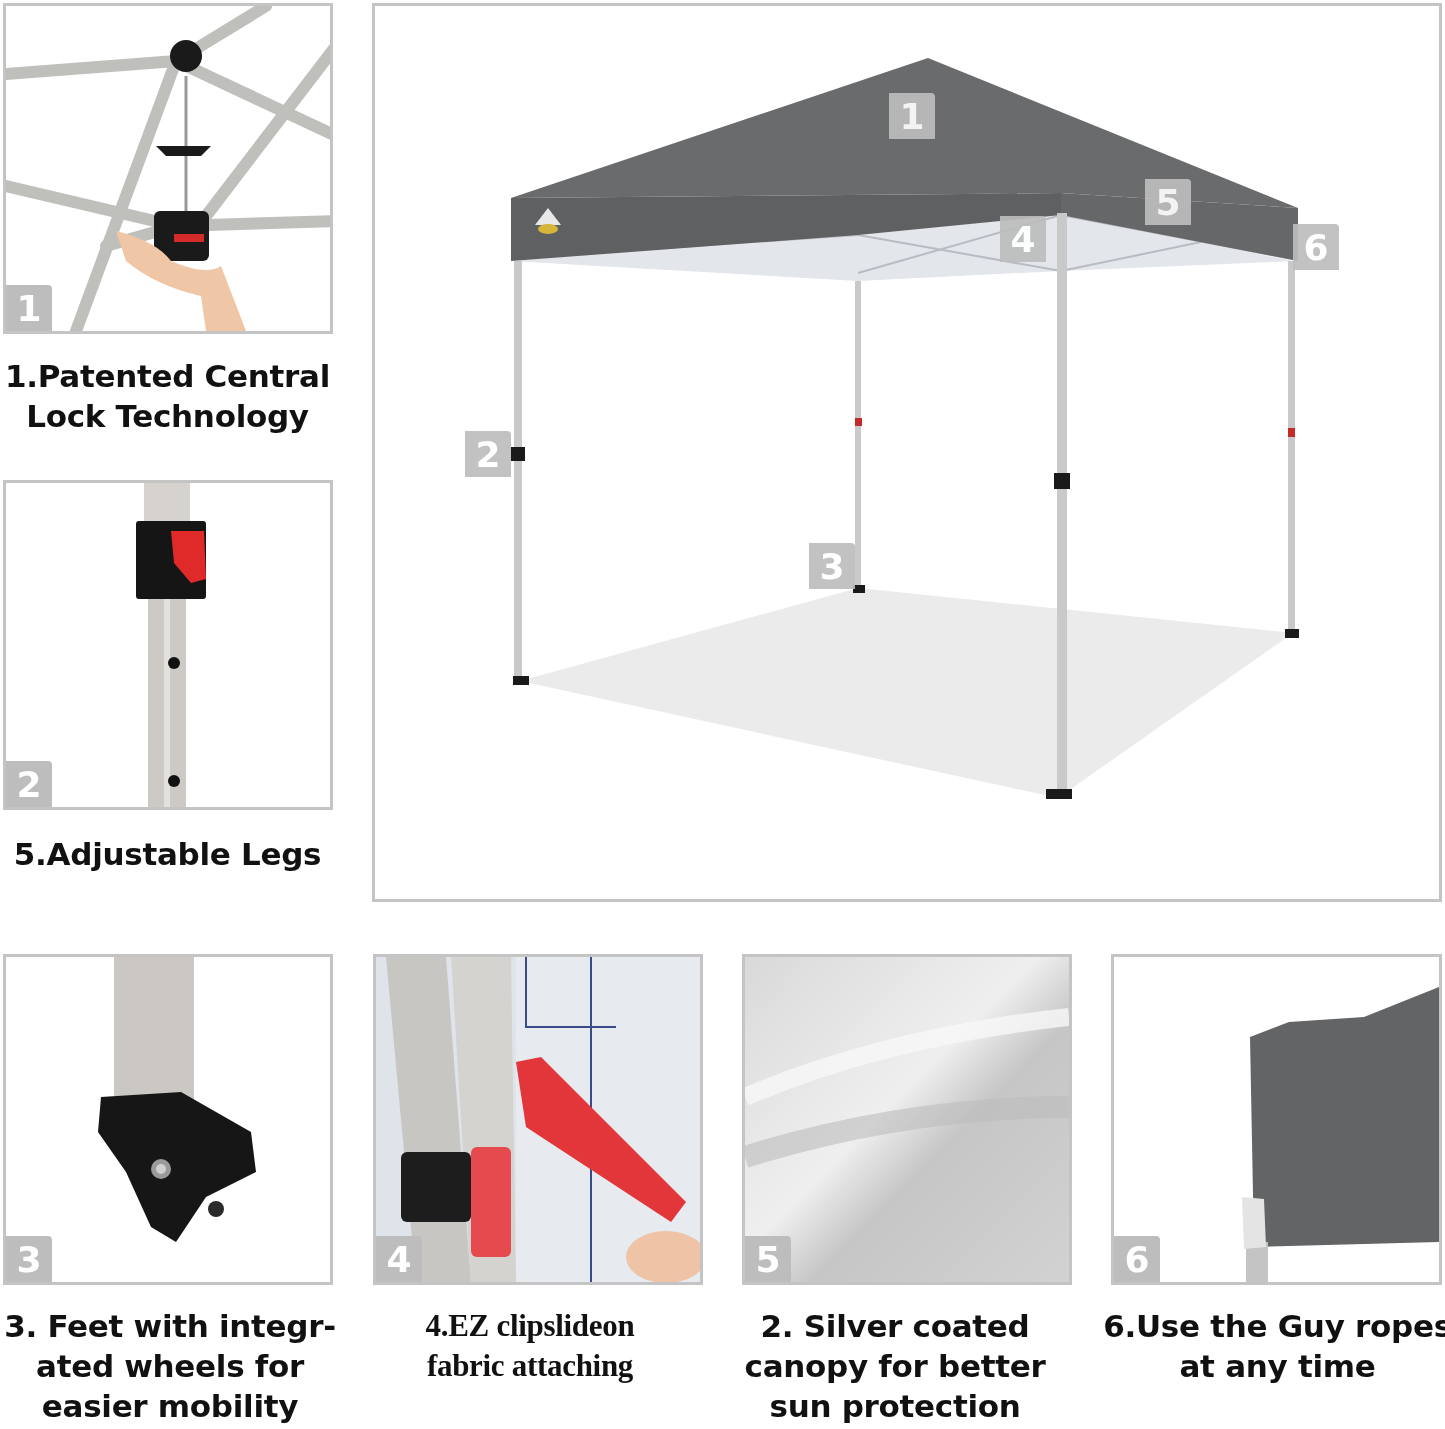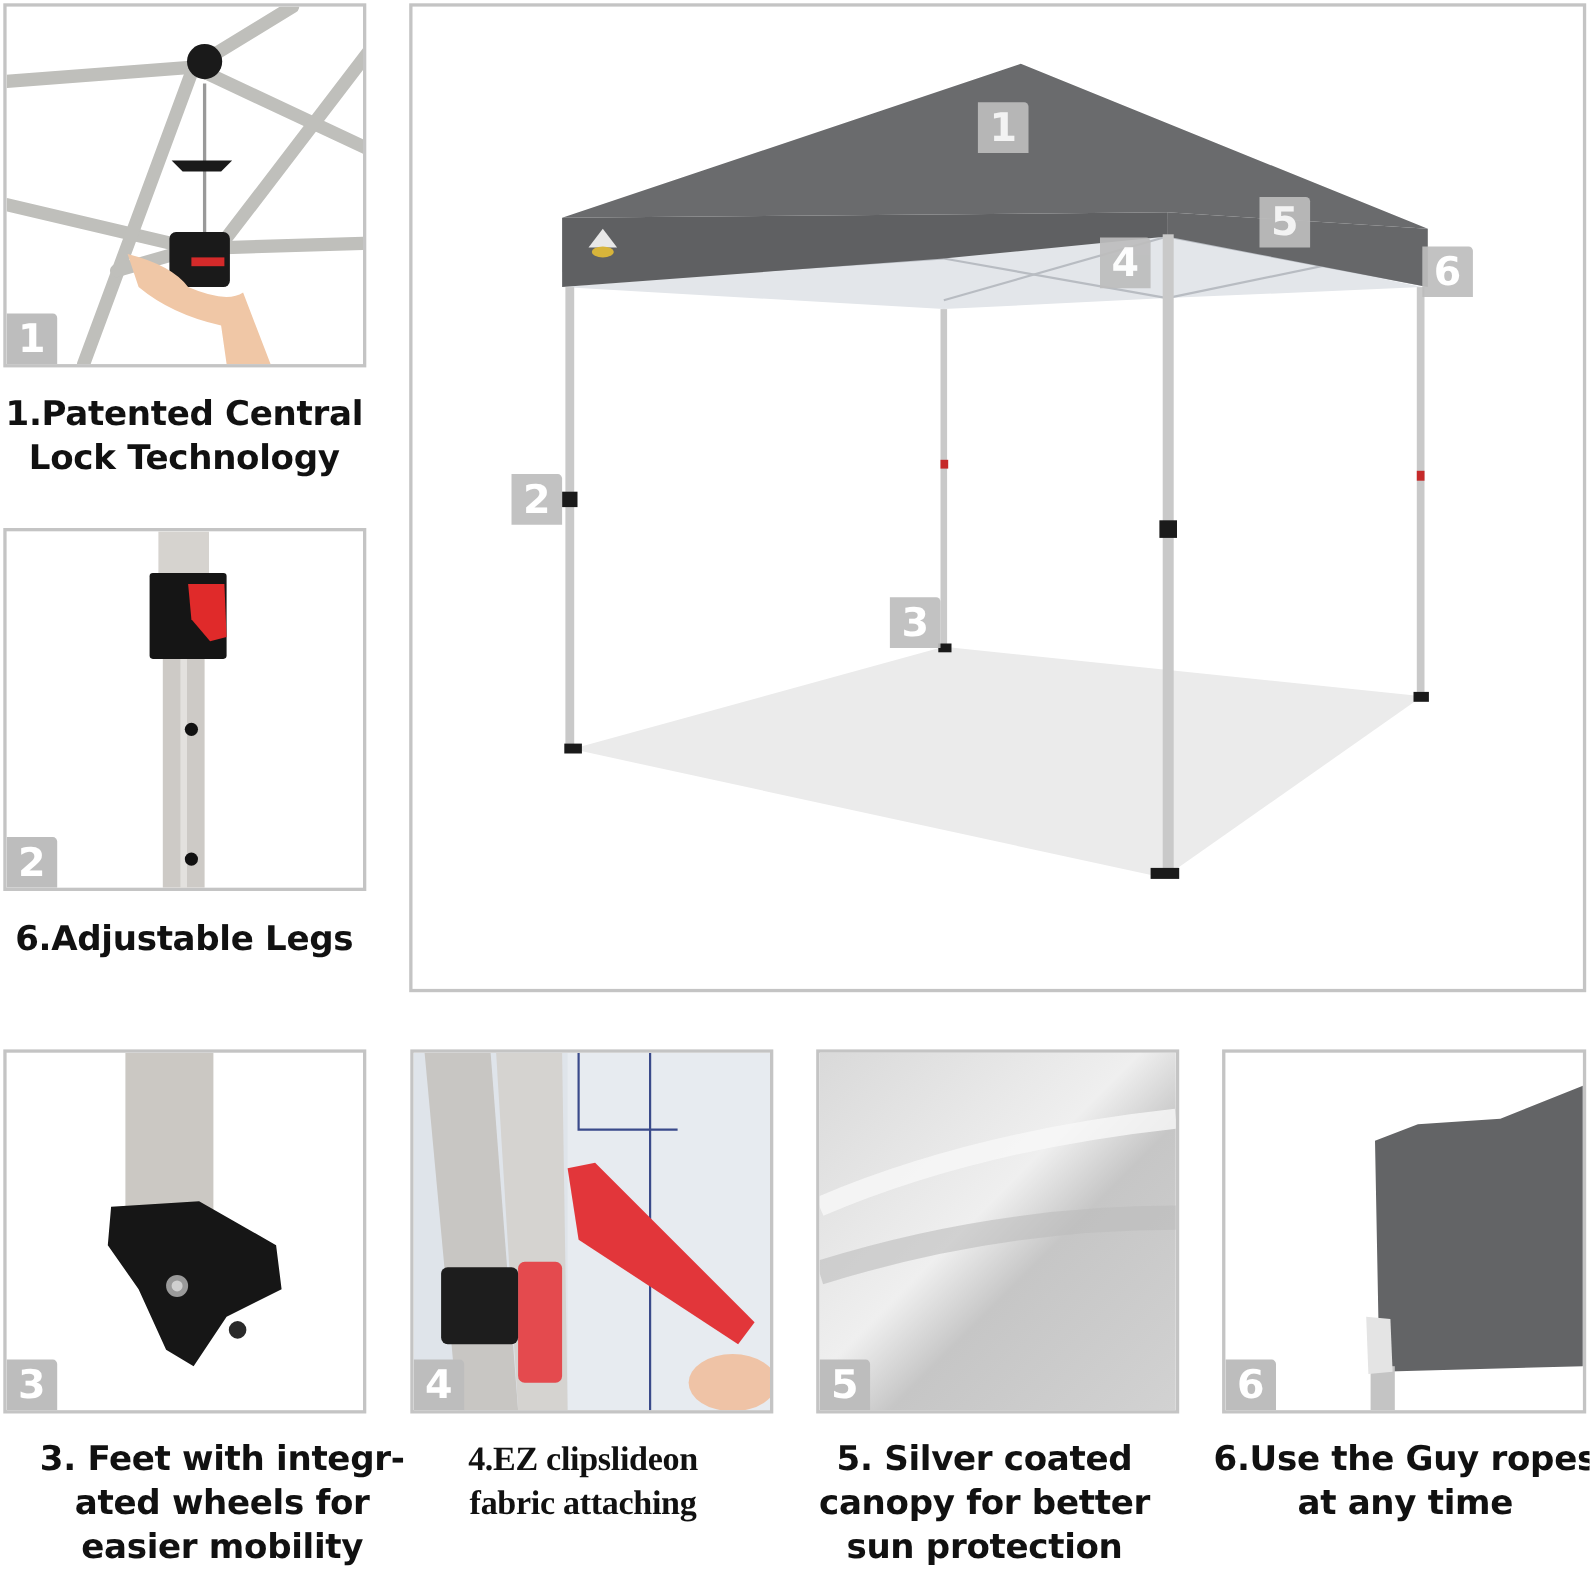--- a/index.html
+++ b/index.html
@@ -43,21 +43,21 @@
     <rect x="138" y="0" width="46" height="40" fill="#d6d3cf"></rect>
     <rect x="142" y="40" width="38" height="290" fill="#cdcac6"></rect>
     <rect x="158" y="40" width="6" height="290" fill="#e3e1de"></rect>
     <rect x="130" y="38" width="70" height="78" rx="3" fill="#151515"></rect>
     <path d="M165 48 L198 48 L200 96 L185 100 L168 80 Z" fill="#e02a2a"></path>
     <circle cx="168" cy="180" r="6" fill="#111"></circle>
     <circle cx="168" cy="298" r="6" fill="#111"></circle>
   </svg>
   <div class="badge">2</div>
 </div>
-<div class="caption" style="left:0;top:834px;width:335px;">6.Adjustable Legs</div>
+<div class="caption" style="left:0;top:834px;width:335px;">5.Adjustable Legs</div>
 
 <div class="panel" style="left:372px;top:3px;width:1070px;height:899px;">
   <svg width="1064" height="893" viewBox="372 3 1064 893" style="position:absolute;left:0;top:0;">
 
     <polygon points="517,678 855,585 1290,630 1055,795" fill="#ebebeb"></polygon>
 
     <polygon points="508,258 855,278 1058,268 1290,258 1058,210 855,230" fill="#e3e6ea"></polygon>
     <g stroke="#b8bcc2" stroke-width="2" fill="none">
       <line x1="510" y1="255" x2="855" y2="232"></line>
         <line x1="855" y1="232" x2="1058" y2="268"></line>
@@ -102,21 +102,21 @@
   <svg width="324" height="325" viewBox="0 0 324 325">
     <rect x="108" y="0" width="80" height="150" fill="#cbc8c3"></rect>
     <polygon points="108,150 188,150 180,210 120,200" fill="#bdb9b4"></polygon>
     <path d="M95 140 L175 135 L245 175 L250 215 L200 240 L170 285 L145 270 L120 215 L92 175 Z" fill="#161616"></path>
     <circle cx="155" cy="212" r="10" fill="#9a9a9a"></circle>
     <circle cx="155" cy="212" r="5" fill="#d0d0d0"></circle>
     <circle cx="210" cy="252" r="8" fill="#2a2a2a"></circle>
   </svg>
   <div class="badge">3</div>
 </div>
-<div class="caption" style="left:0;top:1306px;width:340px;padding-left:32px;">3. Feet with integr-
+<div class="caption" style="left:0;top:1306px;width:340px;">3. Feet with integr-
 ated wheels for
 easier mobility</div>
 
 <div class="panel" style="left:373px;top:954px;width:330px;height:331px;">
   <svg width="324" height="325" viewBox="0 0 324 325">
     <rect x="0" y="0" width="324" height="325" fill="#dfe4ea"></rect>
     <rect x="140" y="0" width="184" height="325" fill="#e7ebf0"></rect>
     <path d="M150 0 L150 70 L240 70" stroke="#3a4a8a" stroke-width="2" fill="none"></path>
     <path d="M215 0 L215 330" stroke="#3a4a8a" stroke-width="2" fill="none"></path>
     <path d="M10 0 L70 0 L95 325 L40 325 Z" fill="#c8c6c3"></path>
@@ -140,21 +140,21 @@
         <stop offset="0.6" stop-color="#c6c6c6"></stop>
         <stop offset="1" stop-color="#d2d2d2"></stop>
       </linearGradient>
     </defs>
     <rect x="0" y="0" width="324" height="325" fill="url(#silk)"></rect>
     <path d="M0 140 Q140 80 324 60" stroke="#f7f7f7" stroke-width="18" fill="none" opacity=".8"></path>
     <path d="M0 200 Q160 150 324 150" stroke="#bcbcbc" stroke-width="22" fill="none" opacity=".6"></path>
   </svg>
   <div class="badge">5</div>
 </div>
-<div class="caption" style="left:720px;top:1306px;width:350px;">5. Silver coated
+<div class="caption" style="left:720px;top:1306px;width:350px;">2. Silver coated
 canopy for better
 sun protection</div>
 
 <div class="panel" style="left:1111px;top:954px;width:331px;height:331px;">
   <svg width="325" height="325" viewBox="0 0 325 325">
     <path d="M136 80 L175 65 L250 60 L325 30 L325 285 L140 290 Z" fill="#636466"></path>
     <rect x="132" y="285" width="22" height="45" fill="#c4c4c4"></rect>
     <path d="M128 240 L150 242 L152 290 L130 292 Z" fill="#e4e4e4"></path>
   </svg>
   <div class="badge">6</div>

